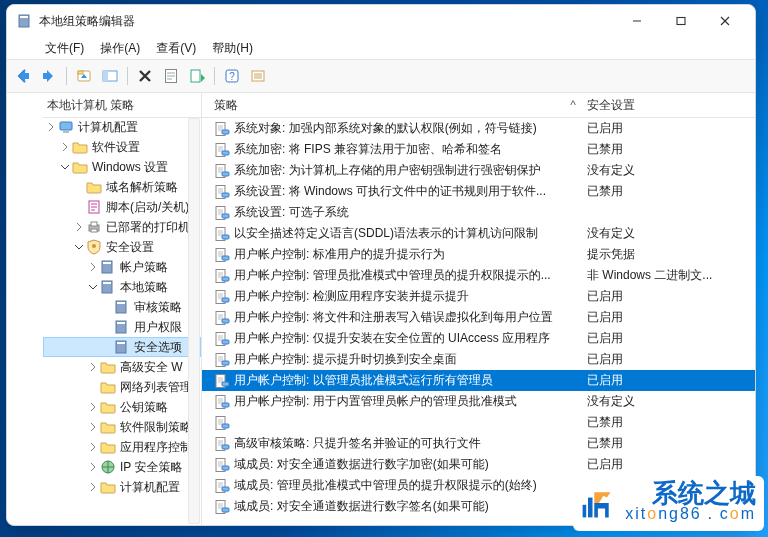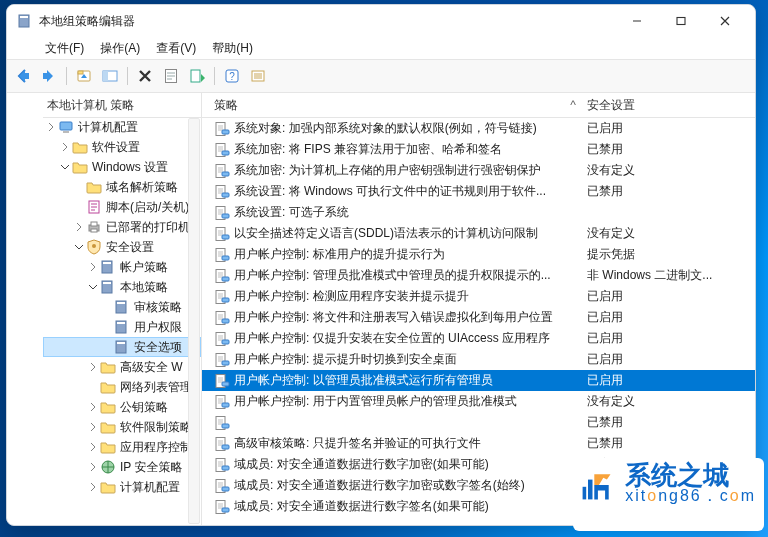--- a/index.html
+++ b/index.html
@@ -52,21 +52,21 @@
   .lh-col.c2{width:168px;}
   .lh-caret{width:16px;text-align:center;color:#666;}
   .list-body{flex:1;overflow:hidden;position:relative;}
   .row{display:flex;align-items:center;height:21px;}
   .row .cell1{flex:1;display:flex;align-items:center;padding-left:12px;min-width:0;}
   .row .cell1 .ritxt{margin-left:4px;white-space:nowrap;overflow:hidden;text-overflow:ellipsis;}
   .row .cell2{width:168px;white-space:nowrap;}
   .row.sel{background:var(--selrow);color:#fff;}
   .row .ricon{width:16px;height:16px;flex:0 0 auto;}
   
-  .brand{position:absolute;right:4px;bottom:6px;display:flex;align-items:center;gap:10px;background:#fff;padding:4px 8px 24px 6px;border-radius:6px;}
+  .brand{position:absolute;right:4px;bottom:6px;display:flex;align-items:center;gap:10px;background:#fff;padding:4px 8px 6px 6px;border-radius:6px;text-align:right;}
   .brand .big{font-size:26px;font-weight:700;color:#0e68c7;line-height:1;}
   .brand .url{display:block;font-size:16px;color:#0e68c7;letter-spacing:2px;margin-top:-2px;}
   .brand .url .o{color:#f8a23a;}
   .brand .logo{width:36px;height:36px;}
   .right-edge{position:absolute;right:0;top:0;width:20px;height:100%;}
 </style>
 </head>
 <body>
 
 <svg width="0" height="0" style="position:absolute">
@@ -602,21 +602,21 @@
                   </svg></span>
                 <span class="ritxt">域成员: 对安全通道数据进行数字加密(如果可能)</span>
               </div>
               <div class="cell2">已启用</div>
             </div>
             <div class="row">
               <div class="cell1">
                 <span class="ricon"><svg width="16" height="16">
                     <use href="#ic-policy"></use>
                   </svg></span>
-                <span class="ritxt">域成员: 对安全通道数据进行数字加密或数字签名(始终)</span>
+                <span class="ritxt">域成员: 管理员批准模式中管理员的提升权限提示的(始终)</span>
               </div>
               <div class="cell2"></div>
             </div>
             <div class="row">
               <div class="cell1">
                 <span class="ricon"><svg width="16" height="16">
                     <use href="#ic-policy"></use>
                   </svg></span>
                 <span class="ritxt">域成员: 对安全通道数据进行数字签名(如果可能)</span>
               </div>

